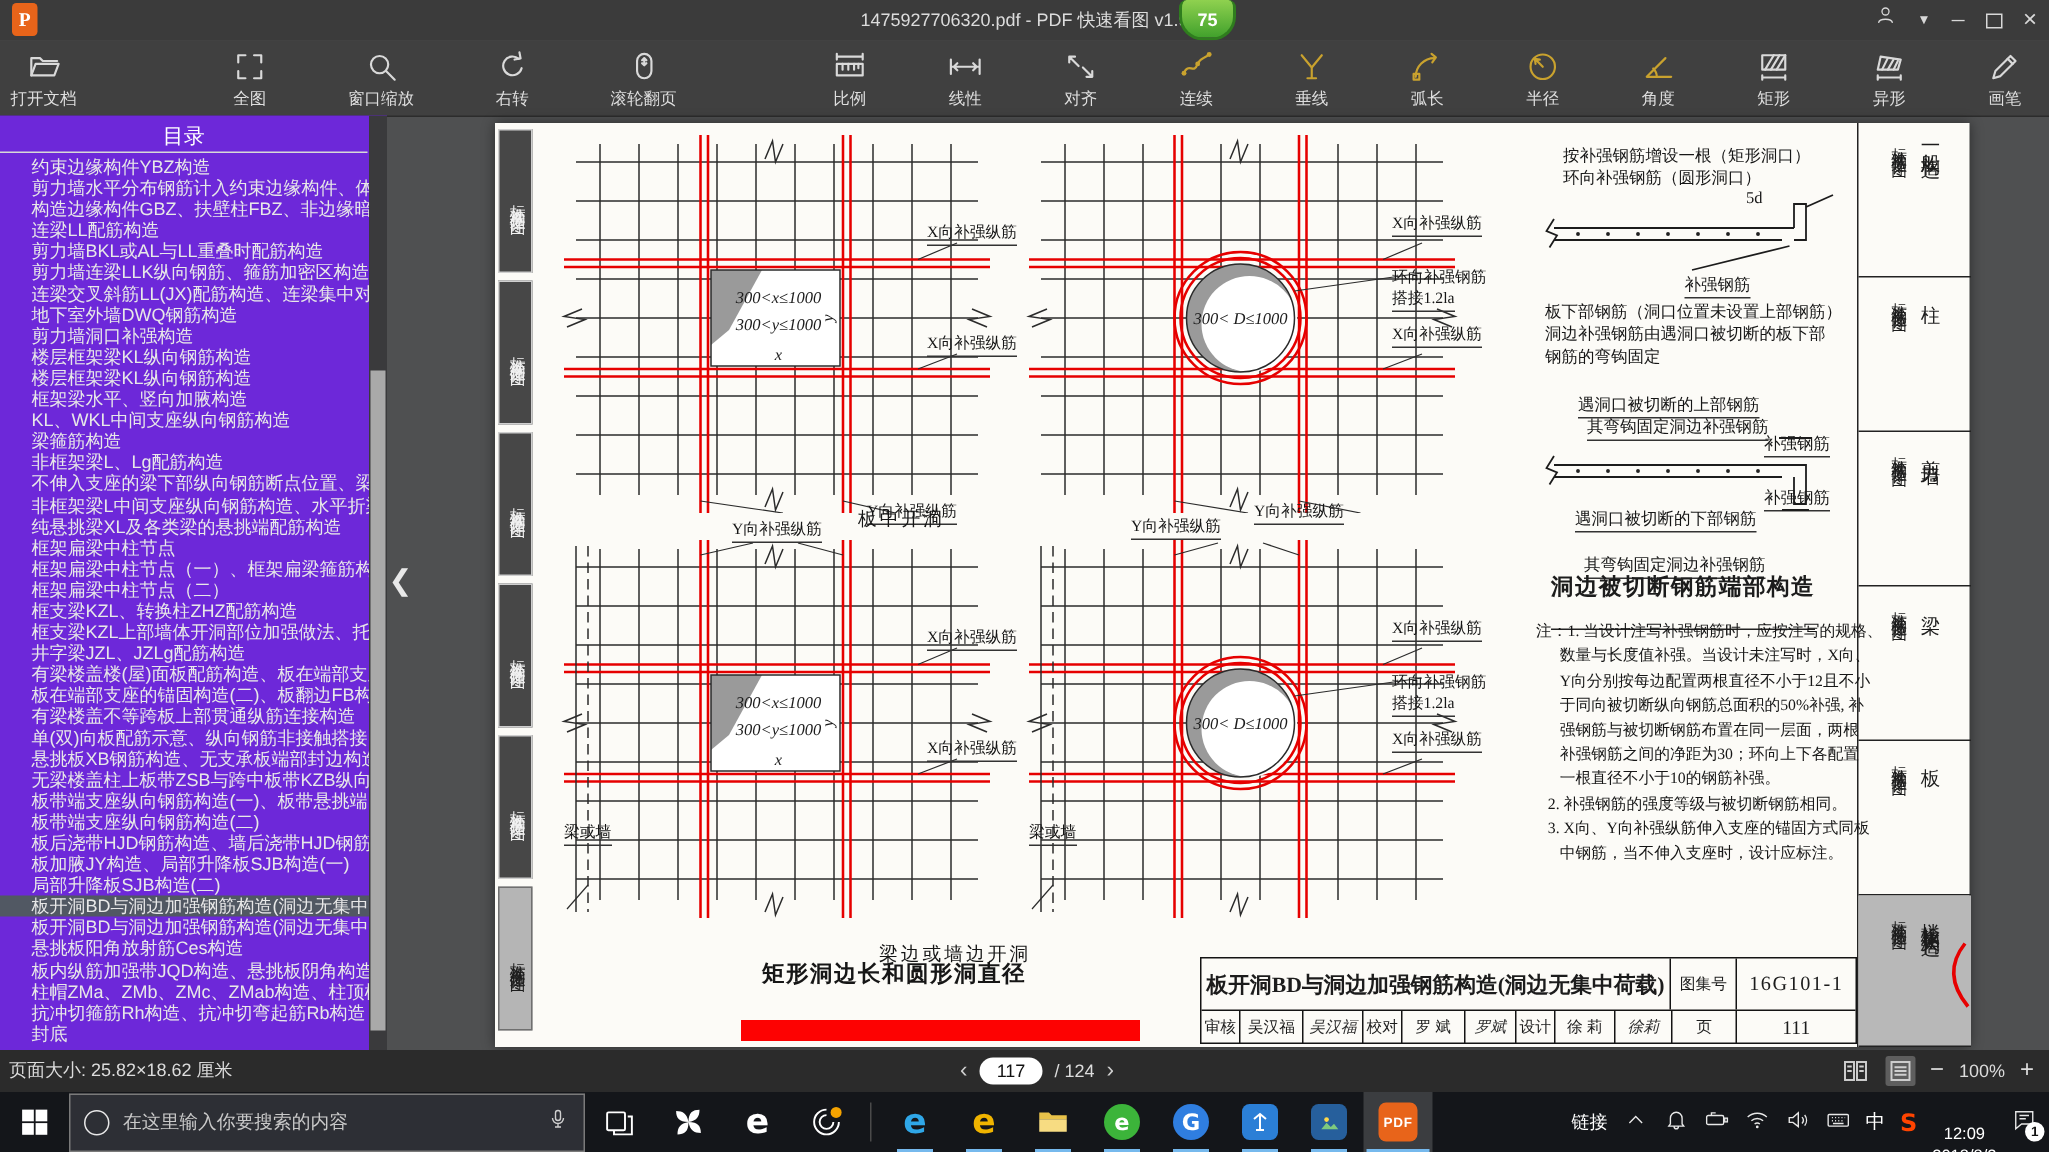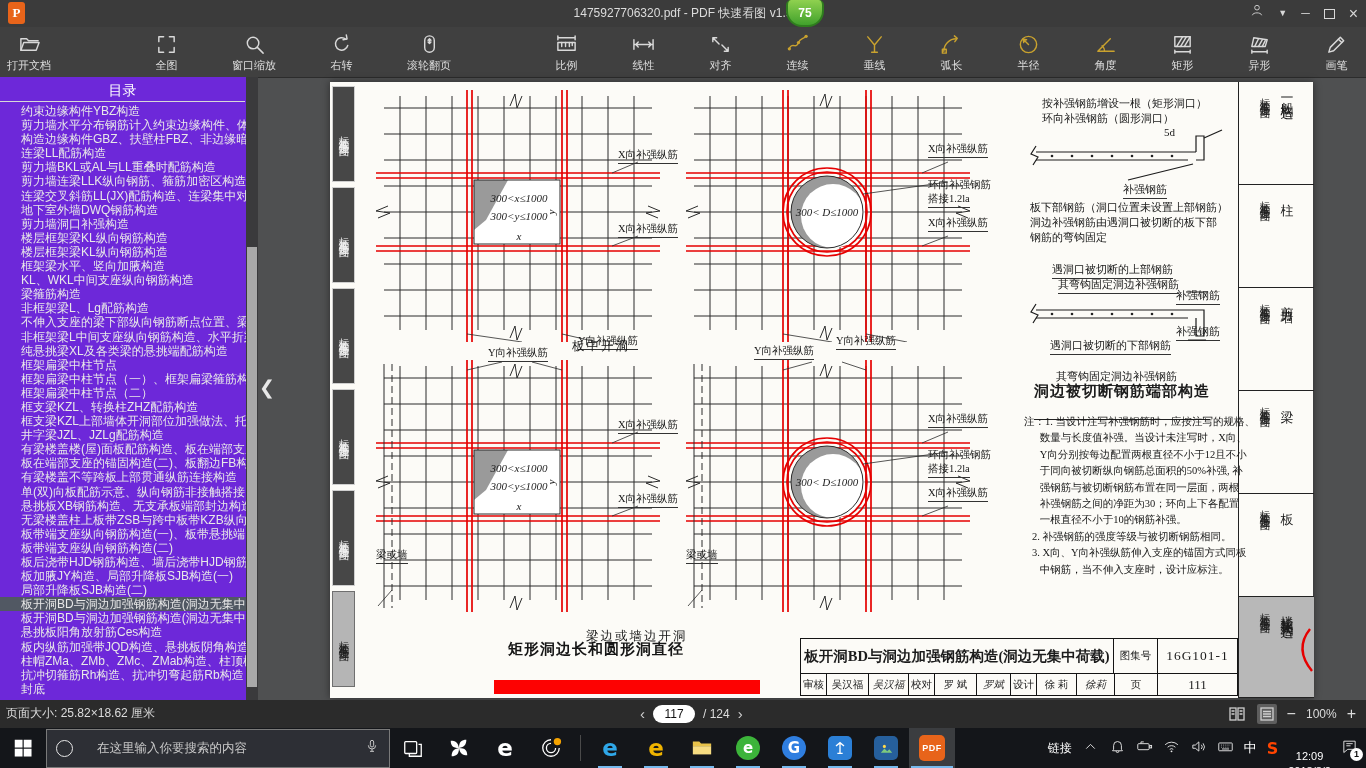--- a/index.html
+++ b/index.html
@@ -97,21 +97,21 @@
   .viewic{width:20px;height:20px;display:flex;align-items:center;justify-content:center;}
   .viewic svg{width:16px;height:16px;stroke:#cfcfcf;fill:none;stroke-width:1.3;}
   .viewic.sel{background:#5e5e5e;border-radius:2px;}
   .zbtn{font-size:16px;color:#dcdcdc;}
 
   
   .taskbar{position:absolute;left:0;top:728px;width:1366px;height:40px;background:#14161a;
     display:flex;align-items:center;color:#fff;}
   .tb-start{width:46px;height:40px;display:flex;align-items:center;justify-content:center;}
   .tb-search{width:344px;height:39px;background:#2d2f35;border:1px solid #7a7a7a;box-sizing:border-box;
-    display:flex;align-items:center;gap:24px;padding:0 9px;}
+    display:flex;align-items:center;gap:9px;padding:0 9px;}
   .cortana{width:15px;height:15px;border:1.6px solid #e8e8e8;border-radius:50%;}
   .tb-search .ph{flex:1;font-size:12.5px;color:#c9c9c9;white-space:nowrap;overflow:hidden;}
   .micsvg svg{width:16px;height:16px;stroke:#cfcfcf;fill:none;stroke-width:1.4;}
   .tb-app{width:46px;height:40px;position:relative;display:flex;align-items:center;justify-content:center;}
   .tb-app.running::after{content:"";position:absolute;left:11px;right:11px;bottom:0;height:2.5px;background:#76b9ed;}
   .tb-app.active{background:rgba(255,255,255,.17);}
   .tb-app.active::after{left:2px;right:2px;}
   .wic{width:22px;height:22px;stroke:#fff;fill:none;stroke-width:1.4;}
   .eg{font:bold 23px "DejaVu Sans",sans-serif;line-height:23px;}
   .badge-ic{width:24px;height:24px;border-radius:50%;display:flex;align-items:center;justify-content:center;}

